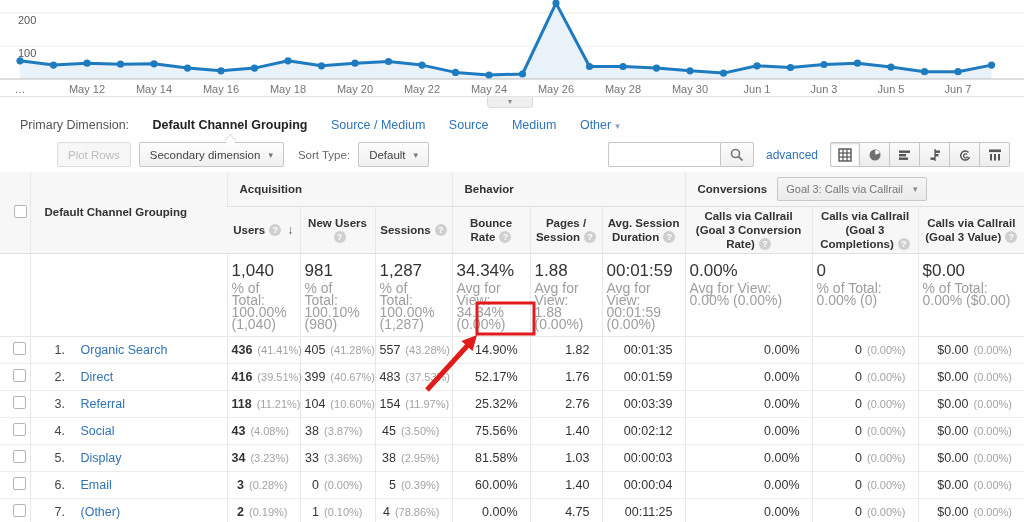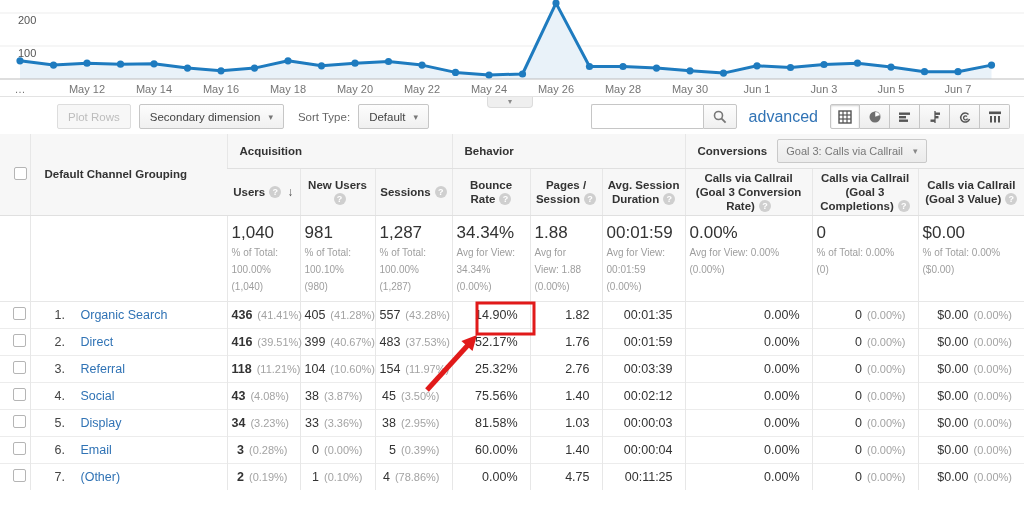--- a/index.html
+++ b/index.html
@@ -31,21 +31,21 @@
   .btn.disabled { color:#bdbdbd; background:#f7f7f7; border-color:#ddd; cursor:default; }
   .btn .dd-caret { color:#777; margin-left:8px; }
   .gap { width:8px; }
   .sort-label { font-size:11.5px; color:#666; margin:0 8px 0 14px; }
   .right-tools { margin-left:auto; display:flex; align-items:center; }
   .search-group { display:flex; align-items:stretch; height:25px; }
   .search-input { width:112px; height:25px; border:1px solid #c6c6c6; border-right:none; border-radius:2px 0 0 2px;
     font-family:inherit; font-size:12px; padding:0 6px; outline:none; }
   .search-btn { width:34px; border:1px solid #c6c6c6; border-radius:0 2px 2px 0; background:linear-gradient(#fdfdfd,#f0f0f0);
     display:flex; align-items:center; justify-content:center; cursor:pointer; }
-  .advanced { font-size:16px; color:#3073b5; margin:0 12px 0 12px; text-decoration:none; cursor:pointer; }
+  .advanced { font-size:12px; color:#3073b5; margin:0 12px 0 12px; text-decoration:none; cursor:pointer; }
   .views { display:flex; }
   .view-btn { width:30px; height:25px; border:1px solid #c6c6c6; border-left:none; background:linear-gradient(#fbfbfb,#ededed);
     display:flex; align-items:center; justify-content:center; cursor:pointer; }
   .view-btn:first-child { border-left:1px solid #c6c6c6; border-radius:2px 0 0 2px; }
   .view-btn:last-child { border-radius:0 2px 2px 0; }
   .view-btn.active { background:#fff; box-shadow:inset 0 1px 2px rgba(0,0,0,.18); }
 
   
   table { border-collapse:collapse; table-layout:fixed; width:1024px; margin-top:4px; font-size:12.5px; }
   th, td { border-left:1px solid #e7e7e7; vertical-align:middle; }
@@ -58,21 +58,21 @@
   .qm { display:inline-block; width:12px; height:12px; border-radius:50%; background:#cfcfcf; color:#fff;
     font-size:9px; line-height:12px; text-align:center; font-weight:bold; margin-left:4px; vertical-align:1px; cursor:pointer; }
   .sort-arrow { color:#555; font-size:12px; margin-left:6px; cursor:pointer; }
   .conv-head { display:flex; align-items:center; }
   .goal-select { margin-left:10px; height:24px; border:1px solid #c9c9c9; border-radius:2px; background:linear-gradient(#f6f6f6,#ebebeb);
     color:#777; font-size:11px; font-weight:normal; display:inline-flex; align-items:center; padding:0 8px; cursor:pointer; }
   .goal-select .dd-caret { color:#888; margin-left:10px; }
 
   .totals-row td { height:60px; padding:6px 12px 6px 4px; vertical-align:top; border-bottom:1px solid #e7e7e7; }
   .t-main { display:block; font-size:17px; color:#333; line-height:22px; }
-  .t-sub { display:block; font-size:10px; color:#9e9e9e; line-height:17px; }
+  .t-sub { display:block; font-size:14px; color:#9e9e9e; line-height:12px; }
 
   tbody.data tr { height:27px; }
   tbody.data td { border-top:1px solid #ececec; padding:0 12px 0 4px; text-align:right; white-space:nowrap; }
   tbody.data td.cb-cell, tbody.data td.ch-cell { text-align:left; padding:0; }
   .cb { display:inline-block; width:13px; height:13px; border:1px solid #b5b5b5; border-radius:2px; background:#fff; cursor:pointer; }
   .cb-cell { text-align:center !important; }
   .cb-cell .cb { margin:0 0 0 9px; }
   .ch-cell { padding-left:24px !important; }
   .row-num { display:inline-block; width:18px; color:#444; margin-right:8px; }
   .ch-link { color:#3073b5; text-decoration:none; cursor:pointer; }
@@ -139,20 +139,28 @@
         <text x="623" y="93" font-size="11" font-family="Liberation Sans, sans-serif" fill="#757575" text-anchor="middle">May 28</text>
         <text x="690" y="93" font-size="11" font-family="Liberation Sans, sans-serif" fill="#757575" text-anchor="middle">May 30</text>
         <text x="757" y="93" font-size="11" font-family="Liberation Sans, sans-serif" fill="#757575" text-anchor="middle">Jun 1</text>
         <text x="824" y="93" font-size="11" font-family="Liberation Sans, sans-serif" fill="#757575" text-anchor="middle">Jun 3</text>
         <text x="891" y="93" font-size="11" font-family="Liberation Sans, sans-serif" fill="#757575" text-anchor="middle">Jun 5</text>
         <text x="958" y="93" font-size="11" font-family="Liberation Sans, sans-serif" fill="#757575" text-anchor="middle">Jun 7</text>
       </svg>
     <div class="chart-tab">▾</div>
   </div>
 
+  <div class="pd-row">
+    <span class="pd-label">Primary Dimension:</span>
+    <span class="pd-selected">Default Channel Grouping</span>
+    <span class="pd-link">Source / Medium</span>
+    <span class="pd-link">Source</span>
+    <span class="pd-link">Medium</span>
+    <span class="pd-link"><span>Other</span><span class="pd-caret">▾</span></span>
+  </div>
 
   <div class="toolbar">
     <button class="btn disabled">Plot Rows</button>
     <span class="gap"></span>
     <button class="btn">
       <span>Secondary dimension</span>
       <span class="dd-caret">▾</span>
     </button>
     <span class="sort-label">Sort Type:</span>
     <button class="btn">

